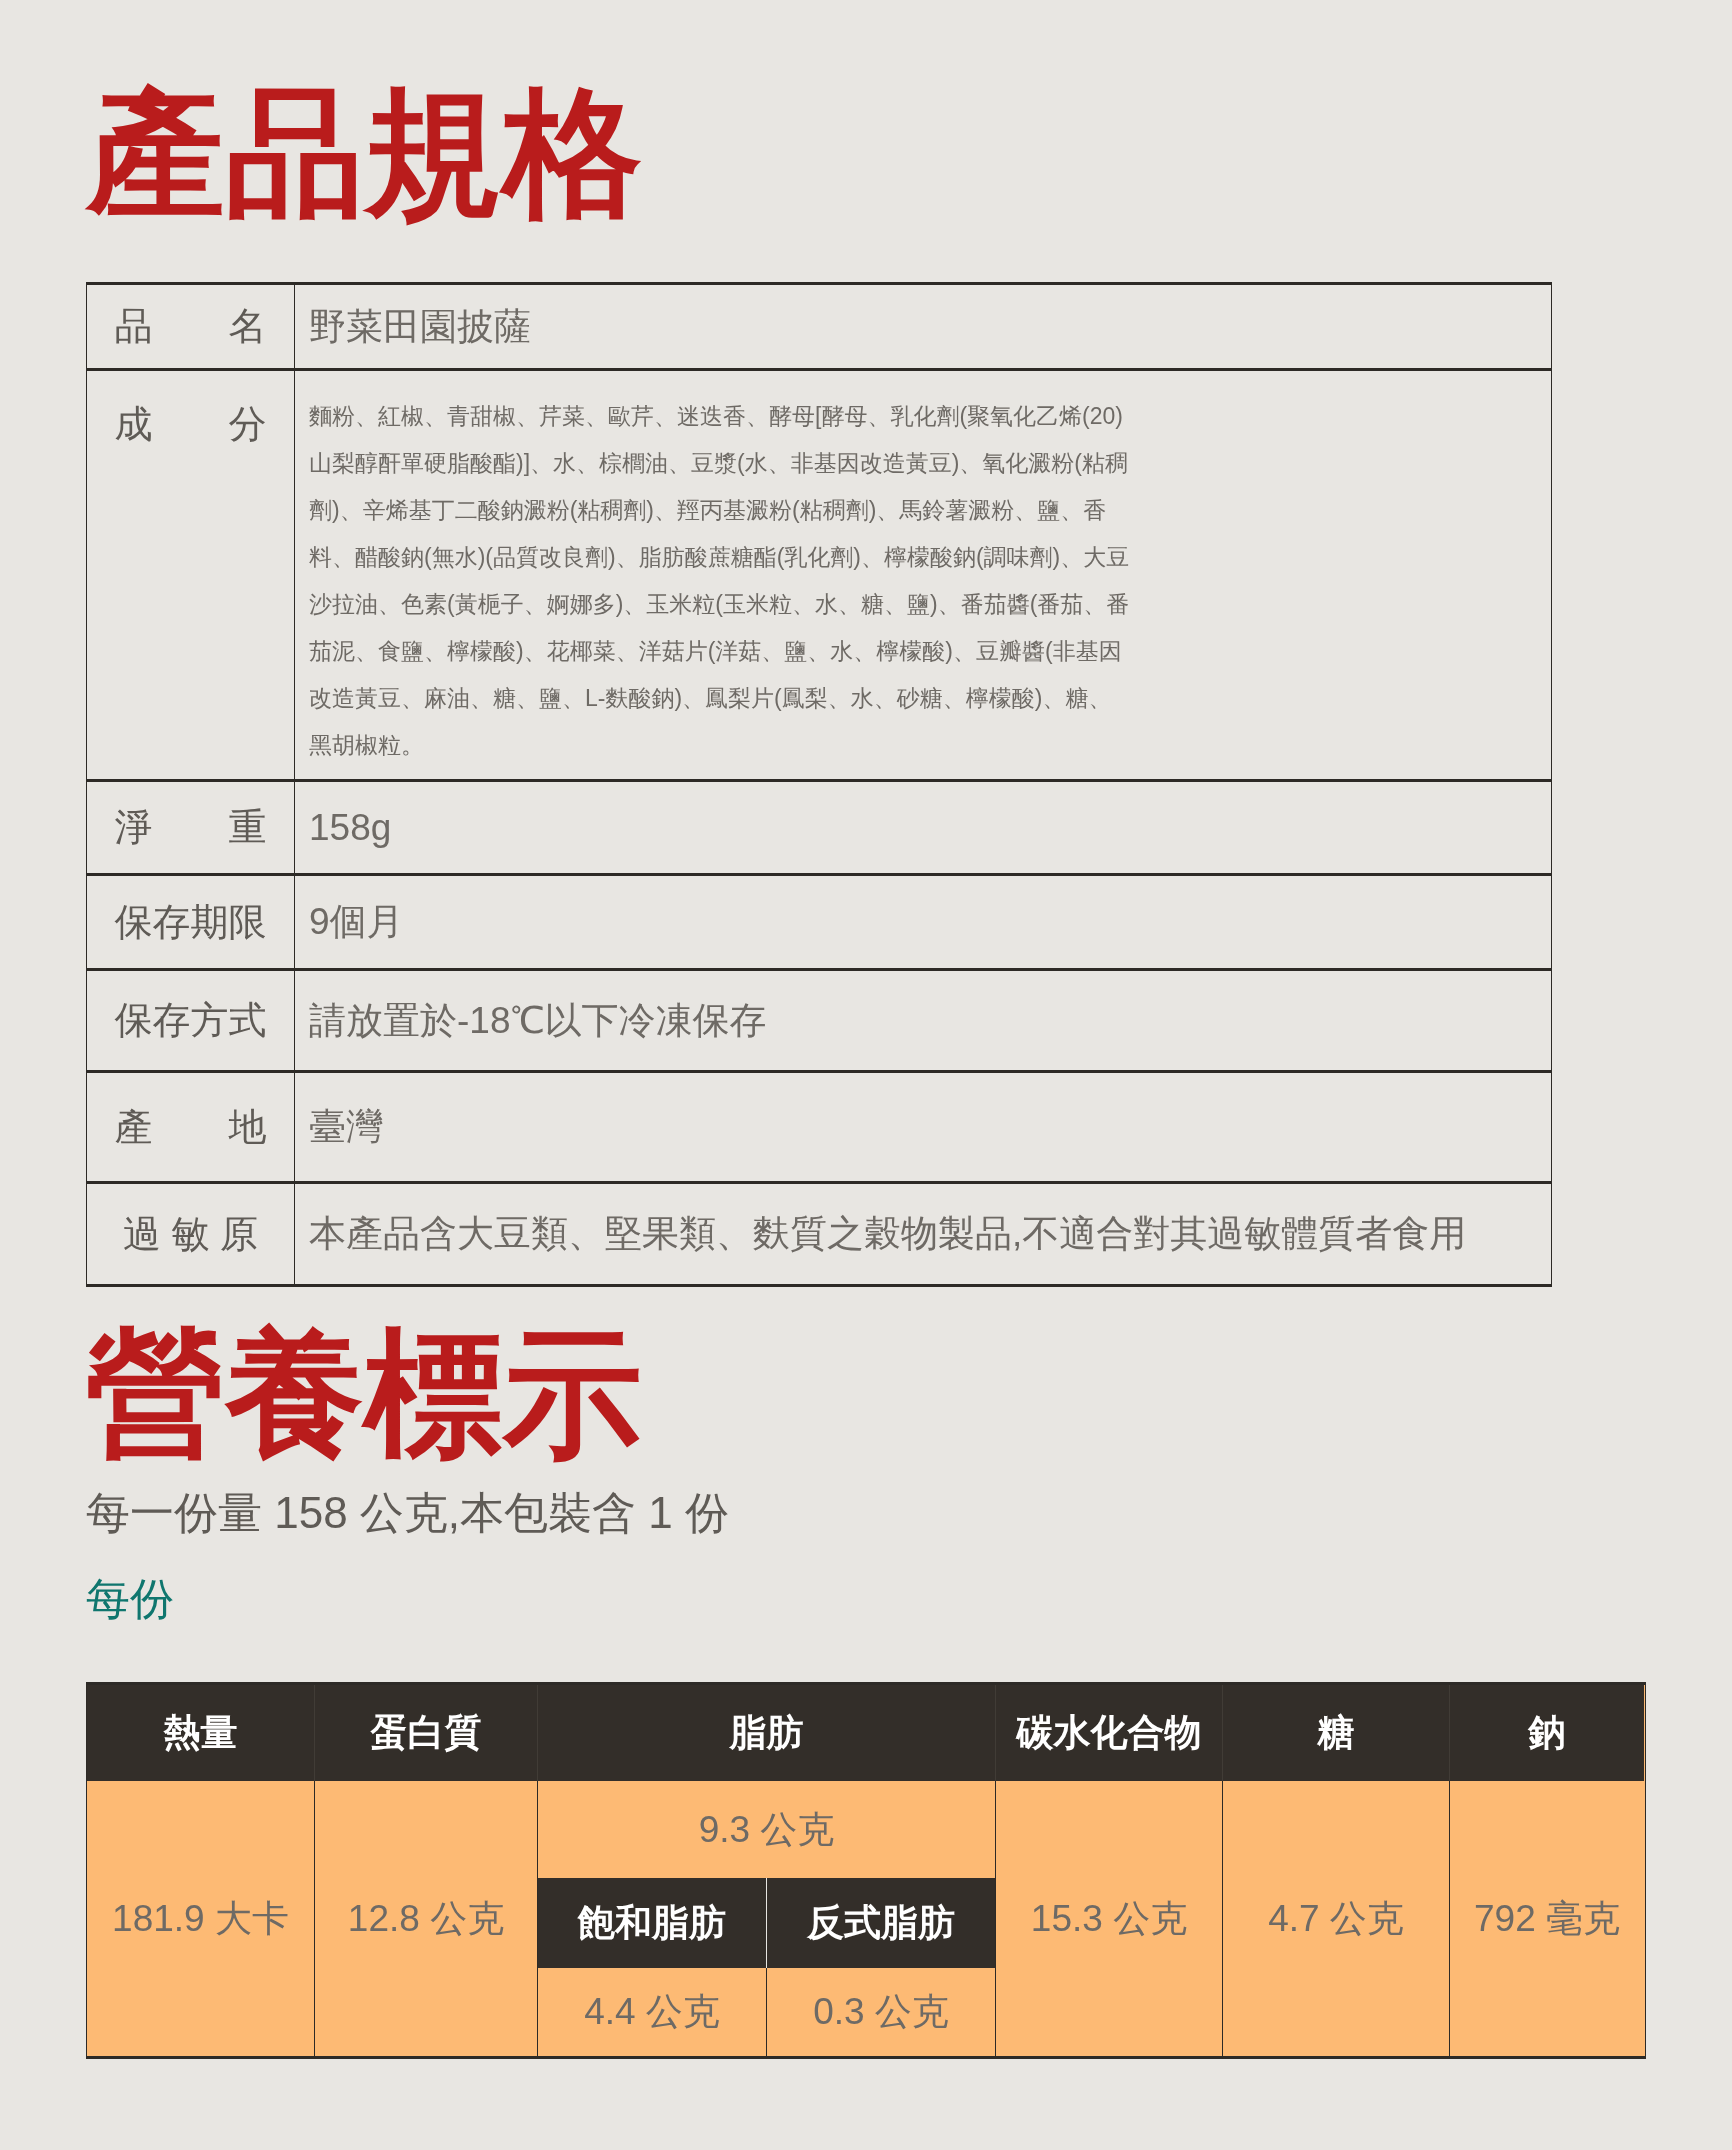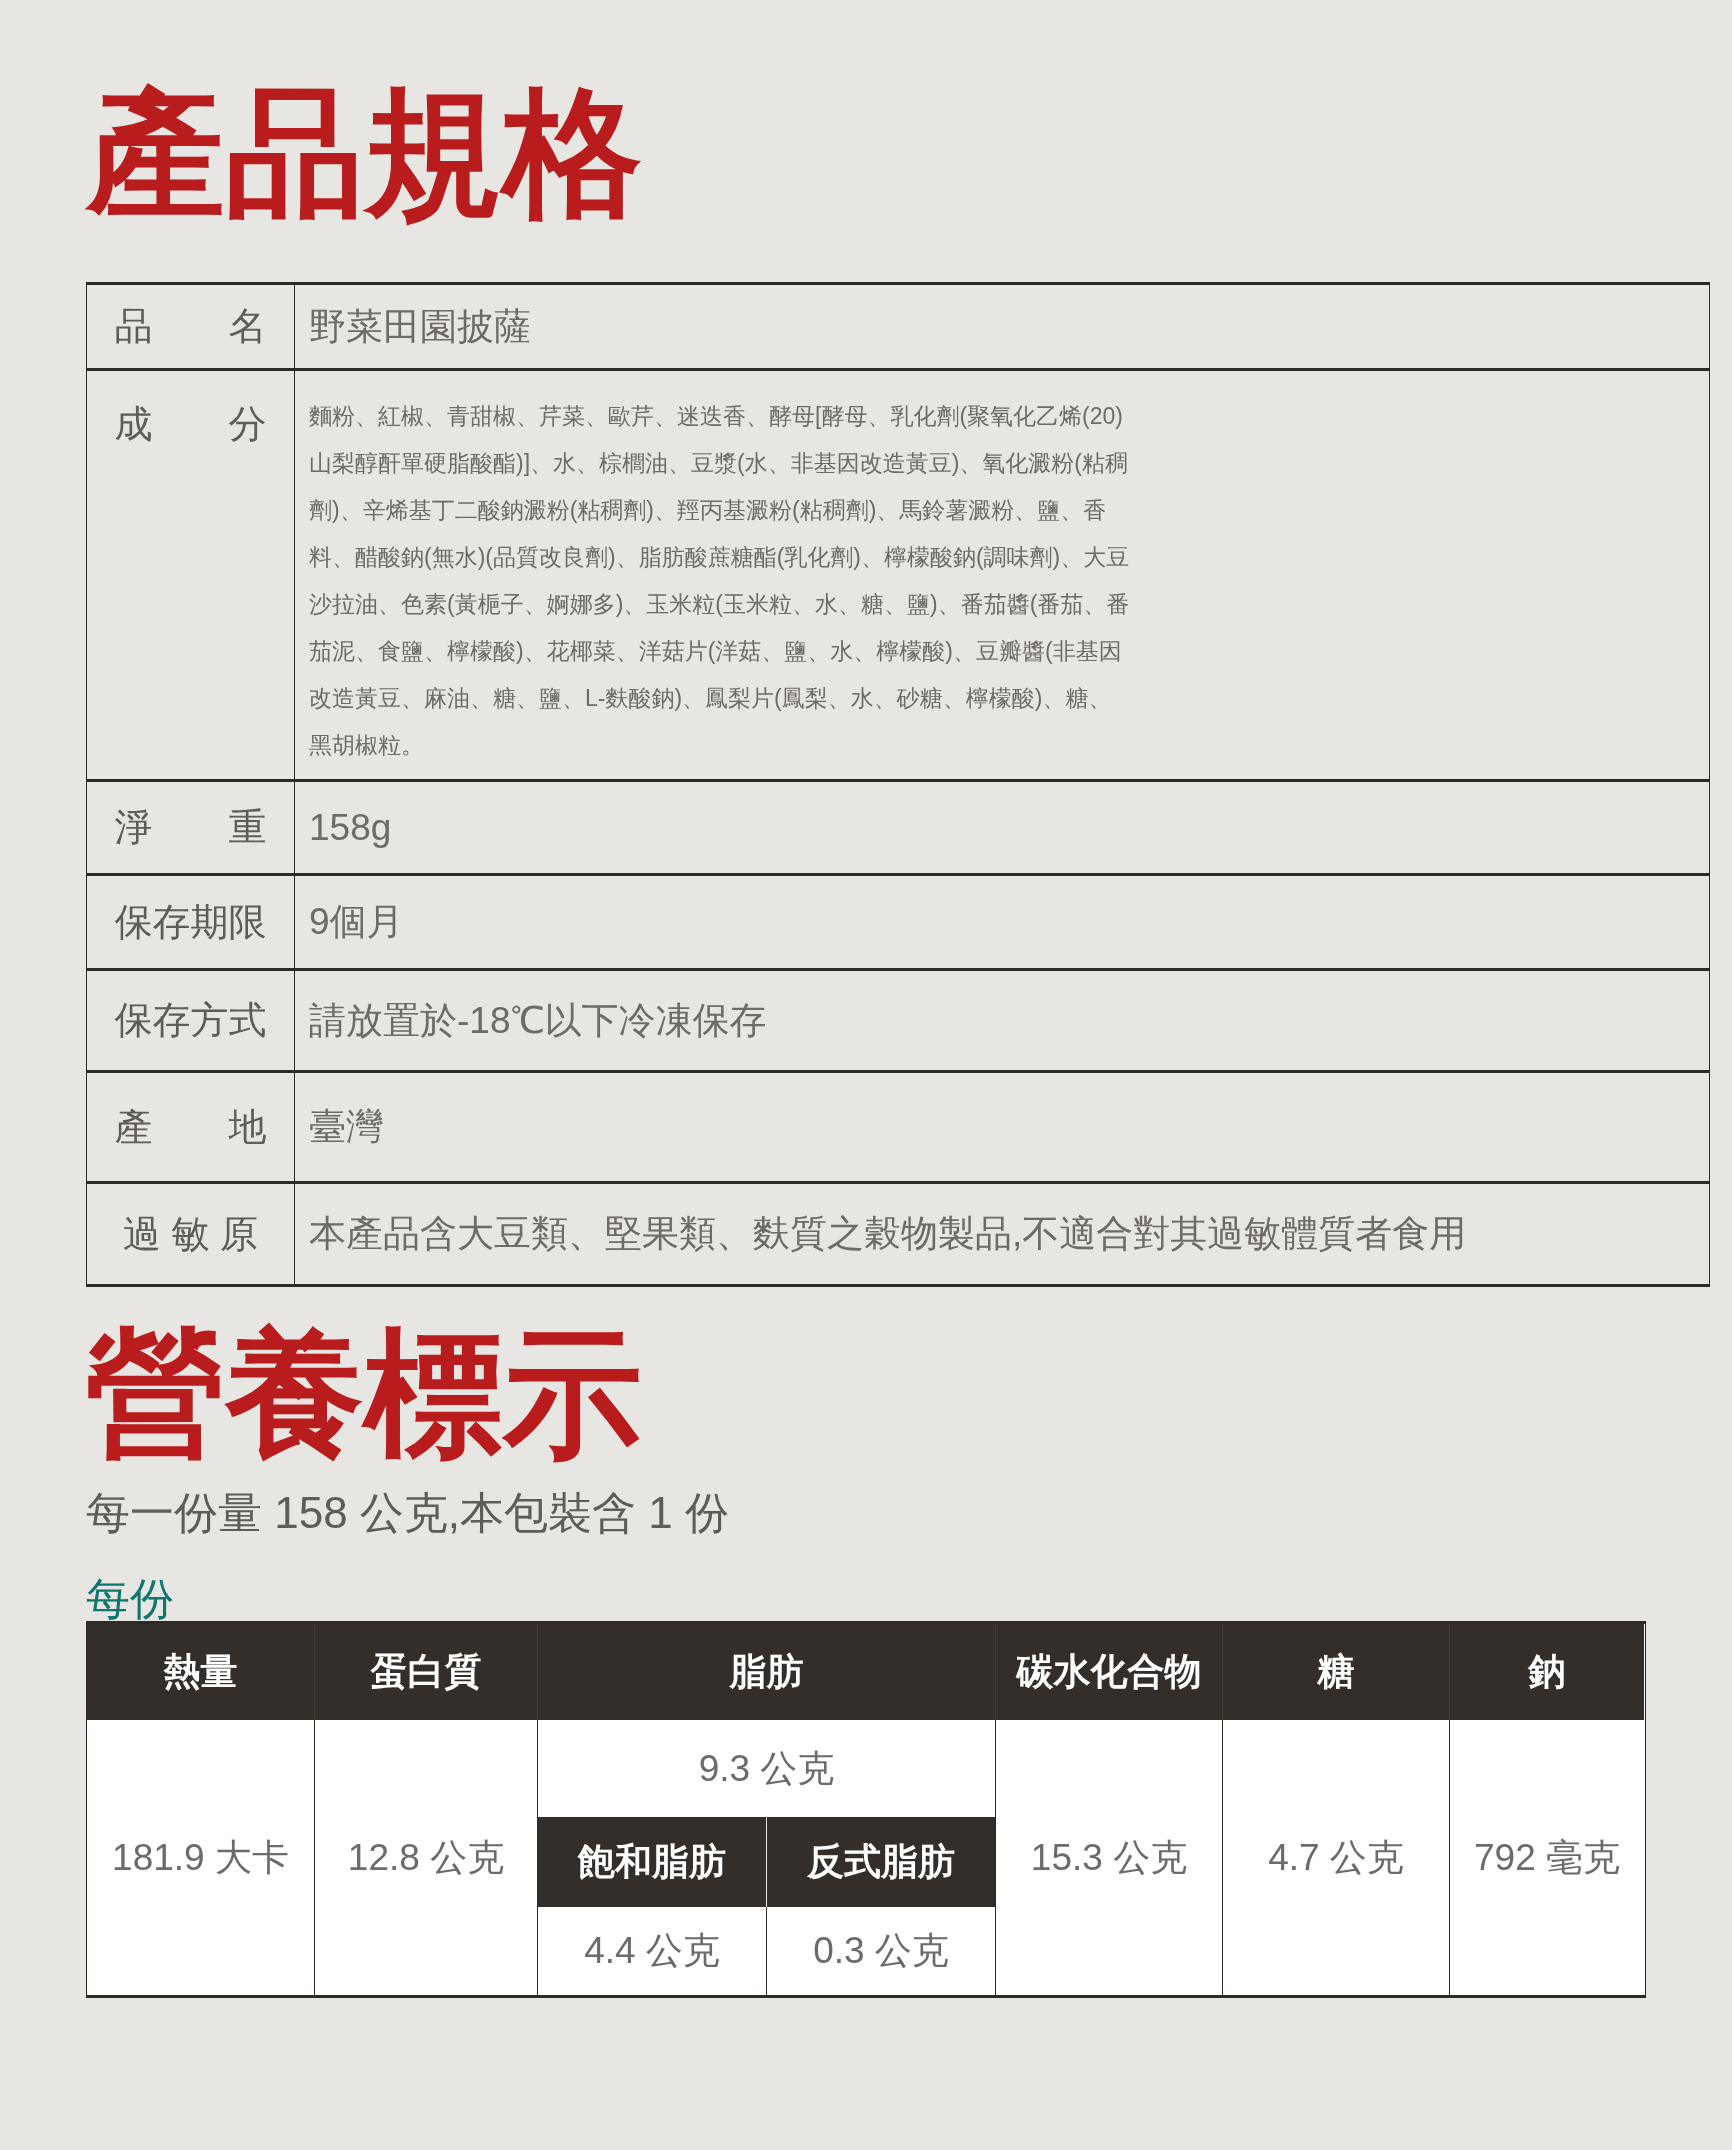--- a/index.html
+++ b/index.html
@@ -7,21 +7,21 @@
   .page {
     position:relative; width:1733px; height:2151px; overflow:hidden;
     background:#e8e6e2; box-sizing:border-box; padding:83px 86px 0 86px;
   }
   .section-title {
     font-size:139px; line-height:1.0; font-weight:bold;
     color:#b91c1c; margin:0; letter-spacing:0;
   }
   
   .spec-table {
-    margin-top:60px; width:1624px; box-sizing:border-box;
+    margin-top:60px; width:1466px; box-sizing:border-box;
     border:1.4px solid #2d2a26; border-top-width:3.2px; border-bottom-width:3.2px;
     display:grid; grid-template-columns:207px 1fr;
     grid-template-rows:83px 411px 94px 95px 102px 111px 103px;
     background:#e8e6e2;
   }
   .spec-cell { box-sizing:border-box; display:flex; align-items:center; min-width:0; }
   .spec-label {
     justify-content:center; color:#5f5b56; font-size:38px; white-space:pre;
   }
   .spec-value {
@@ -32,26 +32,26 @@
   .top-align { align-items:flex-start; }
   .label-ingredients { padding-top:28px; }
   .value-ingredients {
     padding-top:22px; padding-bottom:18.5px; line-height:47px; font-size:23px;
     white-space:pre-line;
   }
   
   .serving-line1 { margin-top:28px; font-size:44px; line-height:1.0; color:#5f5b56; }
   .serving-line2 { margin-top:42px; font-size:44px; line-height:1.0; color:#0f766e; }
   .nut-table {
-    width:1560px; box-sizing:border-box;
+    margin-top:61px; width:1560px; box-sizing:border-box;
     border:1.8px solid #2d2a26; border-top-width:3.2px; border-bottom-width:3.7px;
     display:grid;
     grid-template-columns:227px 223px 229px 229px 227px 227px 195px;
     grid-template-rows:96px 97px 90px 88px;
-    background:#ffffff;
+    background:#fdba74;
   }
   .nut-cell {
     box-sizing:border-box; display:flex; align-items:center; justify-content:center;
     min-width:0; font-size:37px;
   }
   .nut-header {
     background:#332e29; color:#ffffff; font-weight:bold;
     border-left:1.8px solid #413c36;
   }
   .nut-header.first { border-left:none; }

